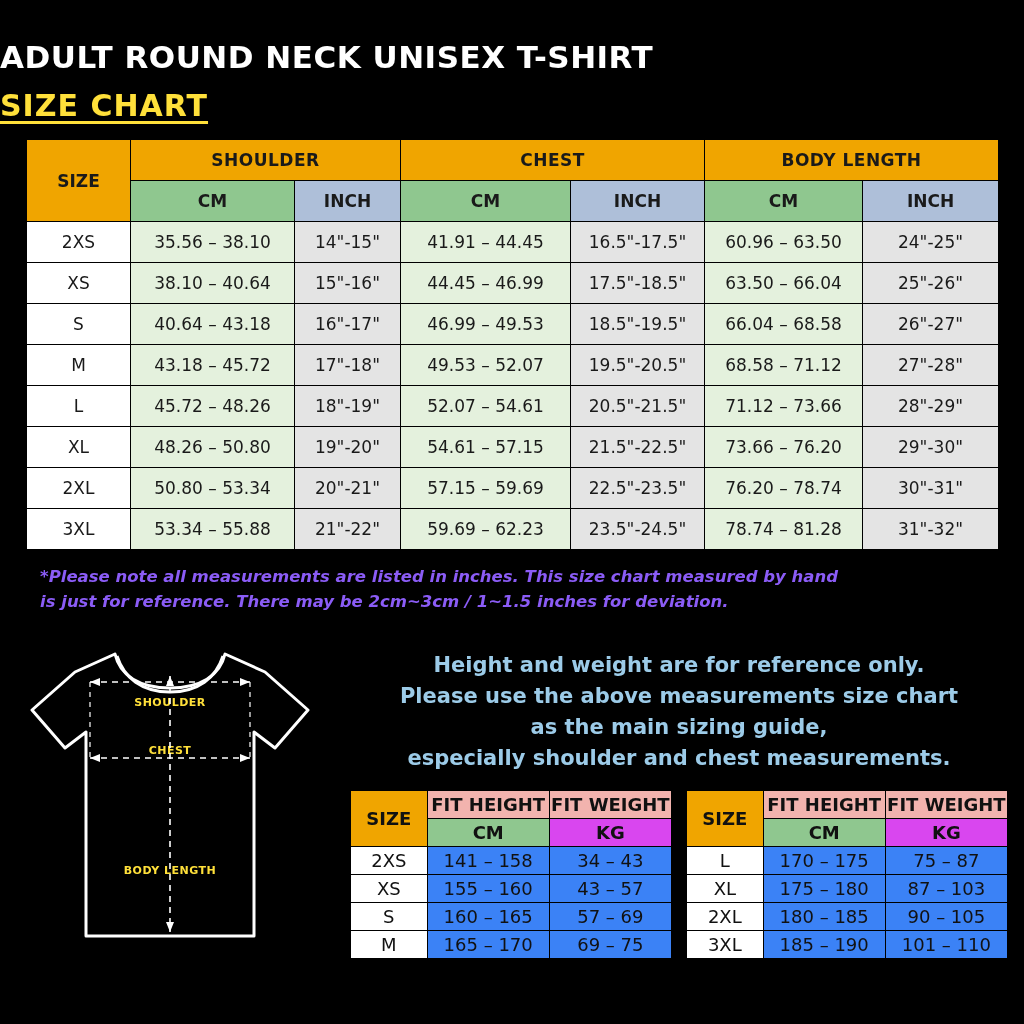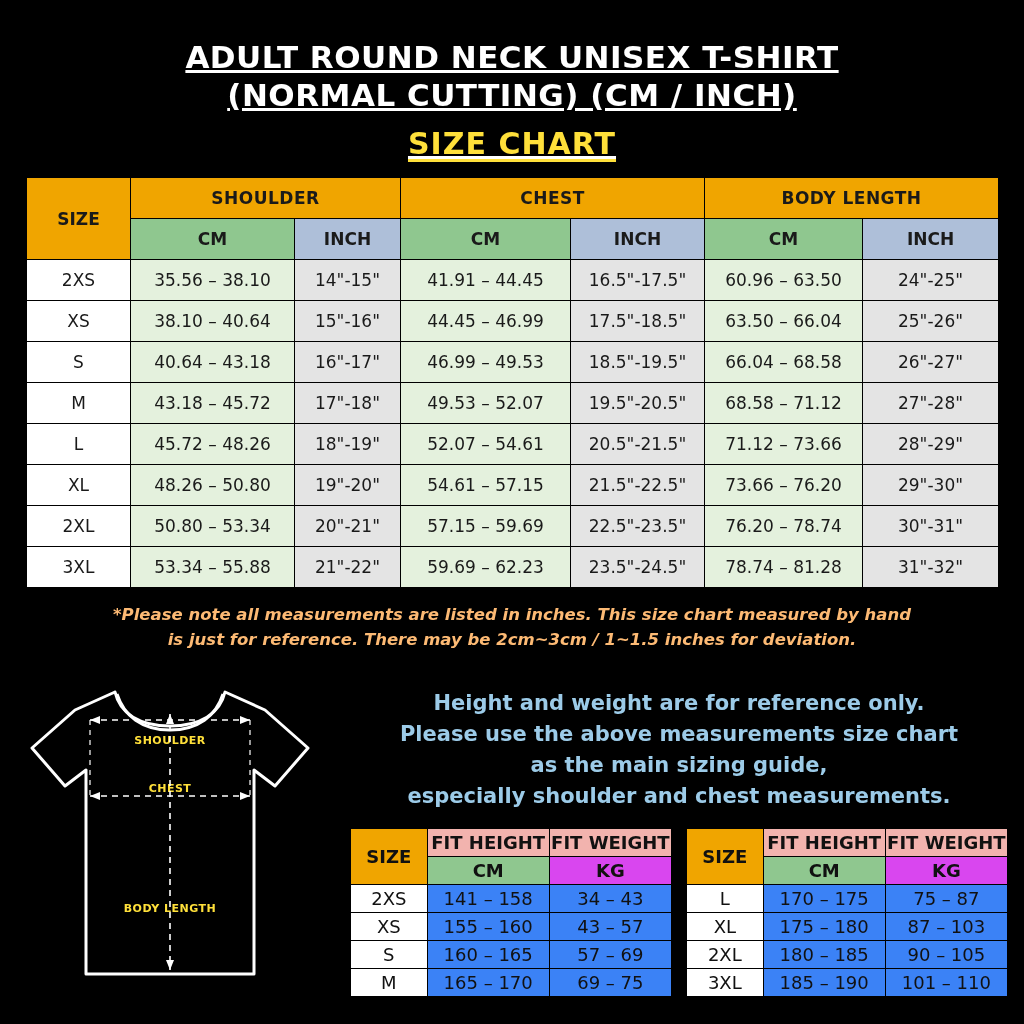--- a/index.html
+++ b/index.html
@@ -16,23 +16,21 @@
   }
   .page {
     width: 1024px;
     height: 1024px;
     position: relative;
     background: #000000;
   }
 
   
   .title-block {
-    text-align: center;
     padding-top: 38px;
-    text-decoration: underline;
   }
   .title-line {
     font-size: 31px;
     font-weight: bold;
     letter-spacing: 0.5px;
     line-height: 38px;
     color: #ffffff;
   }
   .subtitle {
     margin-top: 12px;
@@ -97,22 +95,21 @@
     font-size: 18px;
   }
   .cell-inch {
     background: #e4e4e4;
     font-size: 18px;
   }
 
   
   .note {
     margin: 14px 40px 12px 40px;
-    text-align: center;
-    color: #fdba74;
+    color: #8b5cf6;
     font-size: 16.5px;
     font-style: italic;
     font-weight: bold;
     line-height: 25px;
   }
 
   
   .lower {
     position: relative;
     margin-top: 16px;
@@ -200,21 +197,20 @@
     letter-spacing: 0.5px;
   }
 </style>
 </head>
 <body>
 
 <div class="page">
 
   <div class="title-block">
     <div class="title-line">ADULT ROUND NECK UNISEX T-SHIRT</div>
-    <div class="title-line">(NORMAL CUTTING) (CM / INCH)</div>
     <div class="subtitle">SIZE CHART</div>
   </div>
 
   <div class="main-table-wrap">
     <table class="main">
       <colgroup>
         <col style="width:104px">
         <col style="width:164px">
           <col style="width:106px">
         <col style="width:170px">

